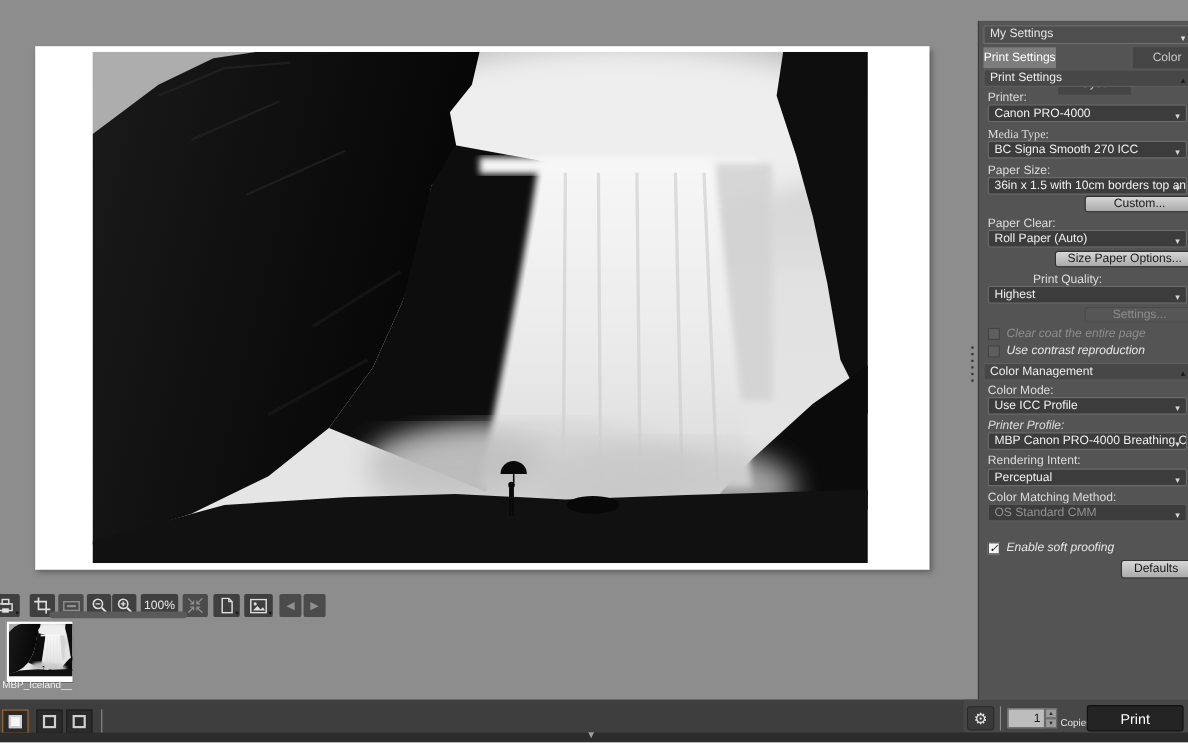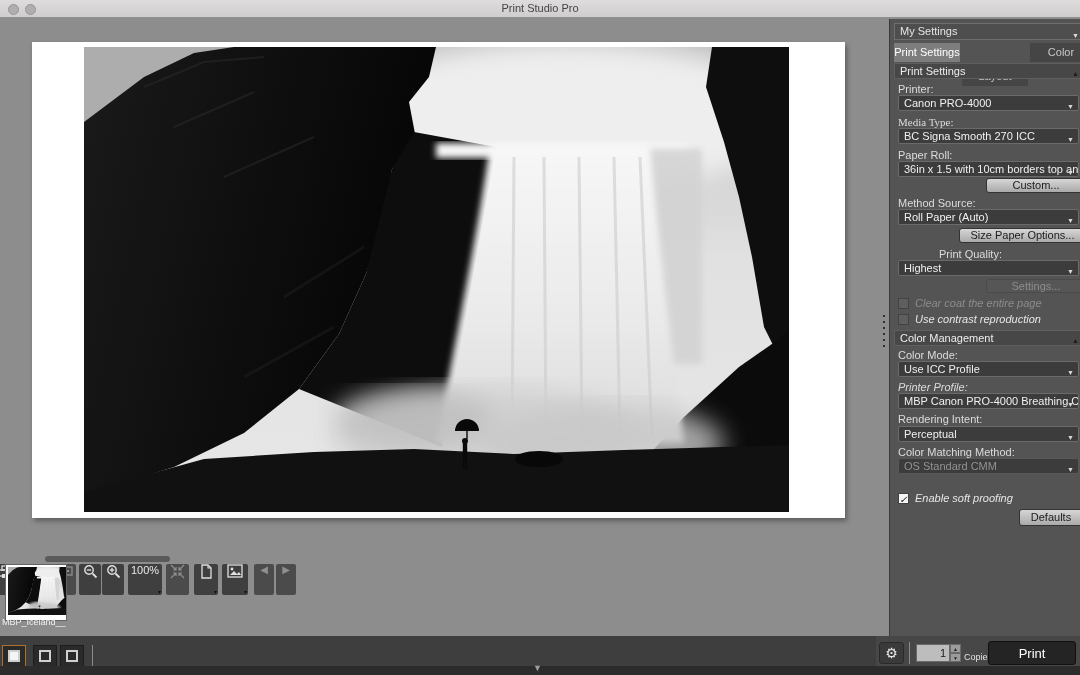--- a/index.html
+++ b/index.html
@@ -19,22 +19,22 @@
   .canvas { position:absolute; left:0; top:19px; width:889px; height:619px; background:#8d8d8d; }
   .paper { position:absolute; left:32px; top:23px; width:813px; height:476px; background:#fff;
     box-shadow:2px 3px 5px rgba(0,0,0,.35); }
   .photo { position:absolute; left:52px; top:5px; width:705px; height:465px; overflow:hidden; }
 
   
   .grip { position:absolute; left:881px; top:292px; width:6px; height:38px; }
   .grip i { display:block; width:2px; height:2px; background:#2f2f2f; margin:4px auto 0; }
 
   
-  .tbtn { position:absolute; top:521px; height:31px; background:#3f3f3f; border-radius:2px;
-    display:flex; align-items:flex-start; justify-content:center;margin-top:24px; }
+  .tbtn { position:absolute; top:521px; height:21px; background:#3f3f3f; border-radius:2px;
+    display:flex; align-items:center; justify-content:center; }
   .tbtn.disabled { background:#4b4b4b; }
   .tbtn svg { display:block; }
   .tmenu { position:absolute; right:1px; bottom:0px; font-size:6px; color:#111; line-height:6px; }
   .zoomlabel { color:#e8e8e8; font-size:11px; padding:0 4px; }
   .navglyph { font-size:10px; color:#8f8f8f; }
   .hscroll { position:absolute; left:45px; top:537px; width:125px; height:6px; background:#5a5a5a; border-radius:3px; }
 
   
   .thumb { position:absolute; left:5px; top:545px; width:62px; height:57px; background:#ffffff;
     border:1px solid #636363; }
@@ -86,25 +86,20 @@
     text-align:center; line-height:8px; }
   .copies-lbl { position:absolute; left:88px; top:16px; font-size:9px; color:#e4e4e4; }
   .print-btn { position:absolute; left:112px; top:5px; width:88px; height:24px; background:#242424;
     border:1px solid #111; border-radius:3px; color:#fff; font-size:13px; text-align:center; line-height:23px; }
 </style>
 </head>
 <body>
 
 <div class="app">
 
-  <div class="titlebar">
-    <span class="tl t1"></span>
-    <span class="tl t2"></span>
-    <div class="title">Print Studio Pro</div>
-  </div>
 
   <div class="canvas">
     <div class="paper">
       <div class="photo">
         <svg width="705" height="465" viewBox="0 0 705 465">
           <defs>
             <linearGradient id="sky" x1="0" y1="0" x2="0" y2="1">
               <stop offset="0" stop-color="#c6c6c6"></stop>
                 <stop offset="0.45" stop-color="#e9e9e9"></stop>
               <stop offset="1" stop-color="#efefef"></stop>
@@ -281,31 +276,31 @@
       <span>Canon PRO-4000</span>
       <span class="arr">▼</span>
     </div>
 
     <div class="lbl" style="top:97px;font-family:Liberation Serif, serif;">Media Type:</div>
     <div class="dd" style="top:109px;">
       <span>BC Signa Smooth 270 ICC</span>
       <span class="arr">▼</span>
     </div>
 
-    <div class="lbl" style="top:130px;">Paper Roll:</div>
+    <div class="lbl" style="top:130px;">Paper Size:</div>
     <div class="dd" style="top:142px;">
       <span>36in x 1.5 with 10cm borders top and...</span>
       <span class="arr">▼</span>
     </div>
 
     <div class="pbtn" style="left:96px; top:159px; width:100px; height:15px; line-height:13px;">
       <span>Custom...</span>
     </div>
 
-    <div class="lbl" style="top:178px;">Method Source:</div>
+    <div class="lbl" style="top:178px;">Paper Clear:</div>
     <div class="dd" style="top:190px;">
       <span>Roll Paper (Auto)</span>
       <span class="arr">▼</span>
     </div>
 
     <div class="pbtn" style="left:69px; top:209px; width:127px; height:15px; line-height:13px;">
       <span>Size Paper Options...</span>
     </div>
 
     <div class="lbl" style="top:229px;padding-left:41px;">Print Quality:</div>

